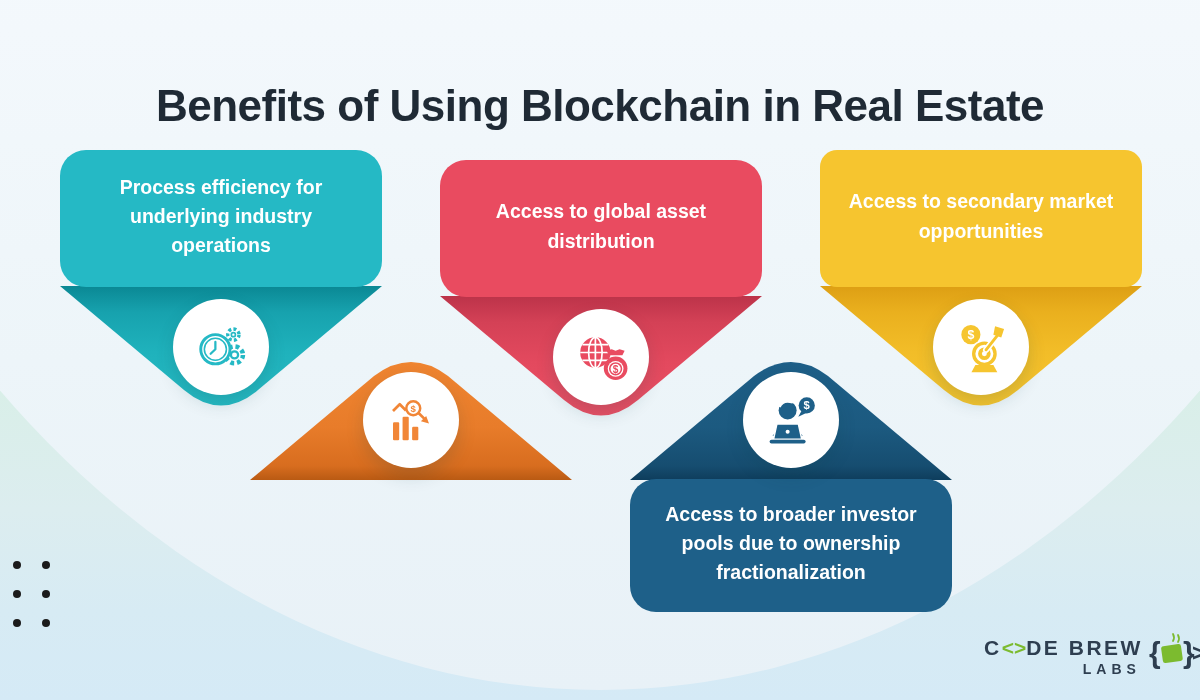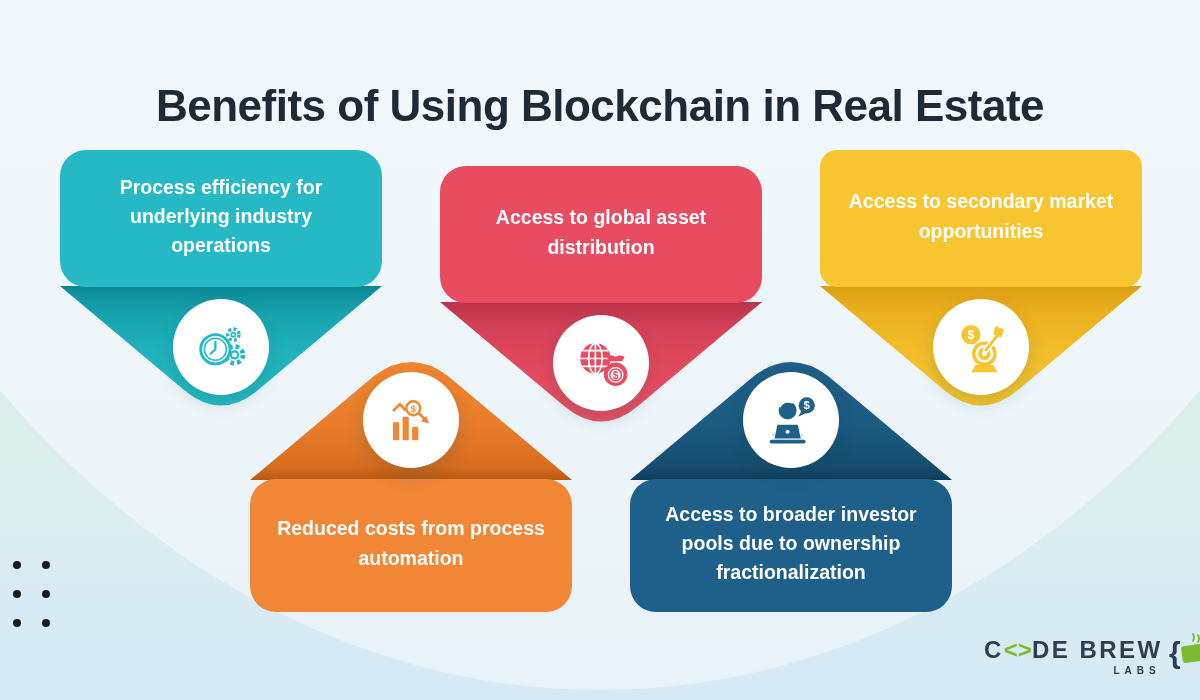--- a/index.html
+++ b/index.html
@@ -29,23 +29,23 @@
   .card-bottom .icon-circle{top:26px;}
   .icon-circle svg{width:54px;height:54px;display:block;}
   svg text{font-family:"Liberation Sans",sans-serif;}
   
   .dots{position:absolute;left:13px;top:561px;display:grid;grid-template-columns:8px 8px;
     grid-column-gap:21px;grid-row-gap:21px;}
   .dot{width:8px;height:8px;border-radius:50%;background:#1b1b1b;}
   
   .logo{position:absolute;left:984px;top:630px;display:flex;align-items:flex-start;}
   .logo-text-block{display:flex;flex-direction:column;align-items:flex-end;margin-top:6px;}
-  .logo-row{font-size:24px;font-weight:bold;letter-spacing:2.5px;color:#2e3e50;white-space:nowrap;}
+  .logo-row{font-size:21px;font-weight:bold;letter-spacing:2.5px;color:#2e3e50;white-space:nowrap;}
   .logo-row .brackets{letter-spacing:0;}
-  .logo-sub{font-size:10px;font-weight:bold;letter-spacing:5px;margin-top:1px;margin-right:2px;color:#2e3e50;}
+  .logo-sub{font-size:14px;font-weight:bold;letter-spacing:5px;margin-top:1px;margin-right:2px;color:#2e3e50;}
   .logo-cup{margin-left:6px;width:52px;height:44px;}
 </style>
 </head>
 <body>
 
 <div id="canvas">
   <div class="bg-band"></div>
   <div class="bg-bowl"></div>
 
   <h1 class="title">Benefits of Using Blockchain in Real Estate</h1>
@@ -73,21 +73,21 @@
           <circle cx="36" cy="31" r="7.5" stroke-width="4" stroke-dasharray="3.4 2.6"></circle>
           <circle cx="36" cy="31" r="3.2" stroke-width="2"></circle>
         </g>
         <circle cx="19" cy="26" r="13" fill="#fff" stroke="currentColor" stroke-width="2.6"></circle>
         <circle cx="19" cy="26" r="9.8" fill="none" stroke="currentColor" stroke-width="1.4"></circle>
         <path d="M19 26 V19.5 M19 26 L14.8 30" stroke="currentColor" stroke-width="2" stroke-linecap="round" fill="none"></path>
       </svg>
     </div>
   </div>
 
-  <div class="card card-top" style="left:440px;top:166px;">
+  <div class="card card-top" style="left:440px;top:160px;">
     <svg class="pointer-svg" viewBox="0 0 322 135">
       <defs>
           <linearGradient id="g1" x1="0" y1="0" x2="0" y2="1">
         <stop offset="0" stop-color="#bc3349"></stop>
         <stop offset="0.22" stop-color="#d44156"></stop>
         <stop offset="0.55" stop-color="#e3495e"></stop>
         <stop offset="1" stop-color="#ea5065"></stop>
       </linearGradient>
         </defs>
       <path d="M0 0 H322 L198 104 Q161 135 124 104 Z" fill="url(#g1)"></path>
@@ -146,23 +146,20 @@
       <defs>
           <linearGradient id="g3" x1="0" y1="0" x2="0" y2="1">
         <stop offset="0" stop-color="#ef8531"></stop>
         <stop offset="0.55" stop-color="#e87c2a"></stop>
         <stop offset="0.88" stop-color="#d86d1f"></stop>
         <stop offset="1" stop-color="#b95a13"></stop>
       </linearGradient>
         </defs>
       <path d="M0 134 H322 L198 30 Q161 2 124 30 Z" fill="url(#g3)"></path>
     </svg>
-    <div class="card-rect" style="background: rgb(241, 134, 55);">
-      <div class="card-label">Reduced costs from process automation</div>
-    </div>
     <div class="icon-circle" style="color: rgb(241, 134, 55);">
       <svg viewBox="0 0 48 48">
         <g fill="currentColor">
           <rect x="8" y="26" width="5.5" height="16" rx="1"></rect>
           <rect x="16.5" y="21" width="5.5" height="21" rx="1"></rect>
           <rect x="25" y="30" width="5.5" height="12" rx="1"></rect>
         </g>
         <path d="M8 16 L14 10 L19.5 15.5" stroke="currentColor" stroke-width="2.4" fill="none" stroke-linejoin="round"></path>
         <path d="M30.5 17.5 L36 23" stroke="currentColor" stroke-width="2.4" fill="none" stroke-linecap="round"></path>
         <path d="M40 27 L32.8 25.2 L37.5 20.4 Z" fill="currentColor"></path>

